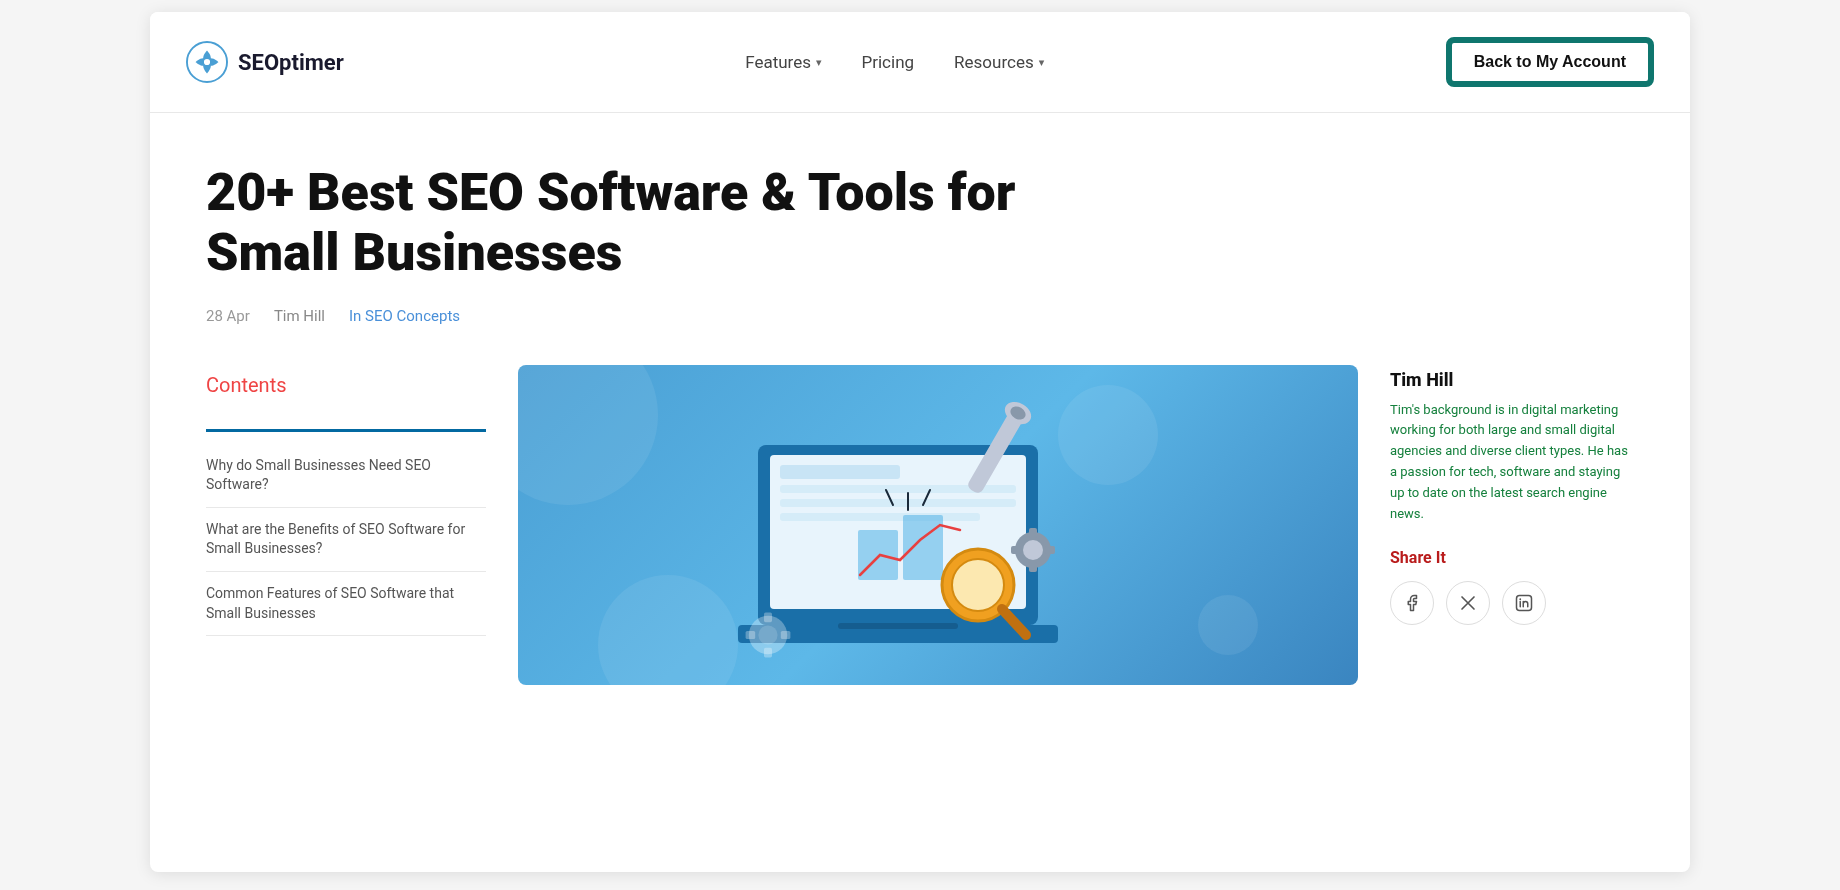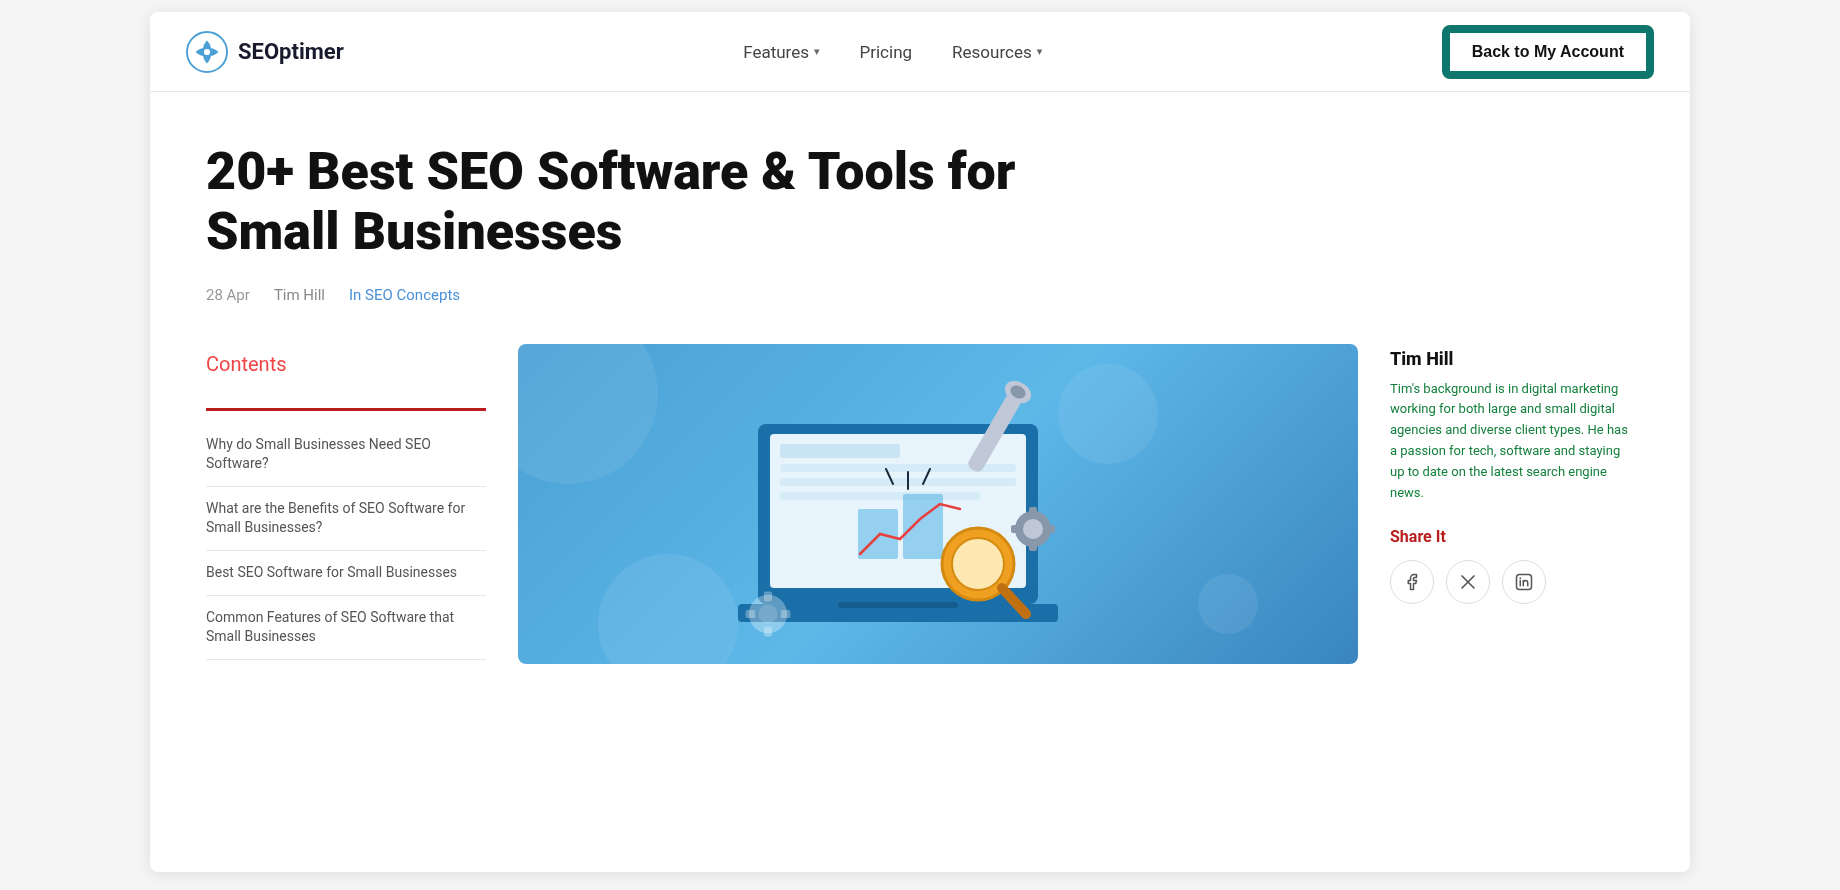--- a/index.html
+++ b/index.html
@@ -20,21 +20,21 @@
       overflow: hidden;
       box-shadow: 0 2px 16px rgba(0,0,0,0.10);
     }
 
     
     .navbar {
       display: flex;
       align-items: center;
       justify-content: space-between;
       padding: 0 36px;
-      height: 80px;
+      height: 101px;
       border-bottom: 1px solid #e8e8e8;
       background: #fff;
     }
     .nav-logo {
       display: flex;
       align-items: center;
       gap: 10px;
       text-decoration: none;
     }
     .logo-icon {
@@ -58,21 +58,21 @@
       cursor: pointer;
       display: flex;
       align-items: center;
       gap: 5px;
     }
     .chevron {
       font-size: 11px;
       color: #666;
     }
     .back-btn {
-      border: 8px solid #0f766e;
+      border: 6px solid #0f766e;
       border-radius: 8px;
       padding: 10px 22px;
       font-size: 16px;
       font-weight: 600;
       background: #fff;
       color: #111;
       cursor: pointer;
     }
 
     
@@ -123,21 +123,21 @@
       padding-top: 8px;
     }
     .toc-title {
       font-size: 20px;
       font-weight: 400;
       color: #ef4444;
       margin-bottom: 32px;
     }
     .toc-list {
       list-style: none;
-      border-top: 3px solid #b91c1c;
+      border-top: 3px solid #0369a1;
       padding-top: 12px;
     }
     .toc-item {
       padding: 12px 0;
       font-size: 14px;
       color: #555;
       cursor: pointer;
       border-bottom: 1px solid #e8e8e8;
       line-height: 1.4;
     }
@@ -257,21 +257,20 @@
       <a class="meta-category" href="#">In SEO Concepts</a>
     </div>
 
     <div class="article-body">
 
       <aside class="sidebar">
         <h2 class="toc-title">Contents</h2>
         <ul class="toc-list">
           <li class="toc-item">Why do Small Businesses Need SEO Software?</li>
           <li class="toc-item">What are the Benefits of SEO Software for Small Businesses?</li>
-          <li class="toc-item">Best SEO Software for Small Businesses</li>
           <li class="toc-item">Common Features of SEO Software that Small Businesses</li>
         </ul>
       </aside>
 
       <div class="article-image-area">
         <div class="hero-image">
           <div class="bg-gear bg-gear-1"></div>
           <div class="bg-gear bg-gear-2"></div>
           <div class="bg-gear bg-gear-3"></div>
           <div class="bg-gear bg-gear-4"></div>

